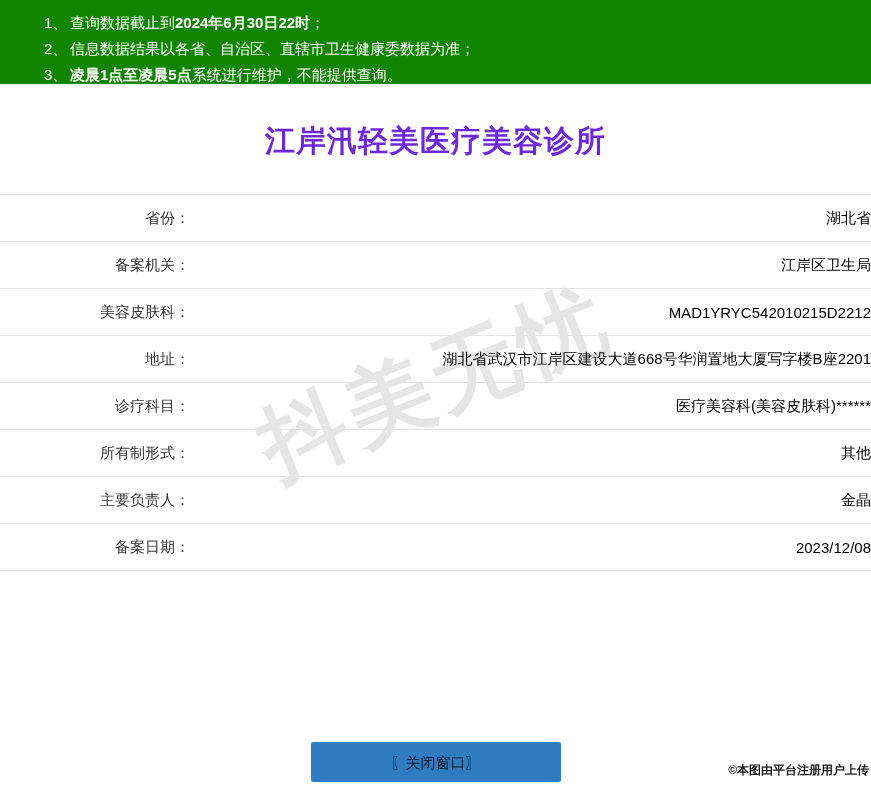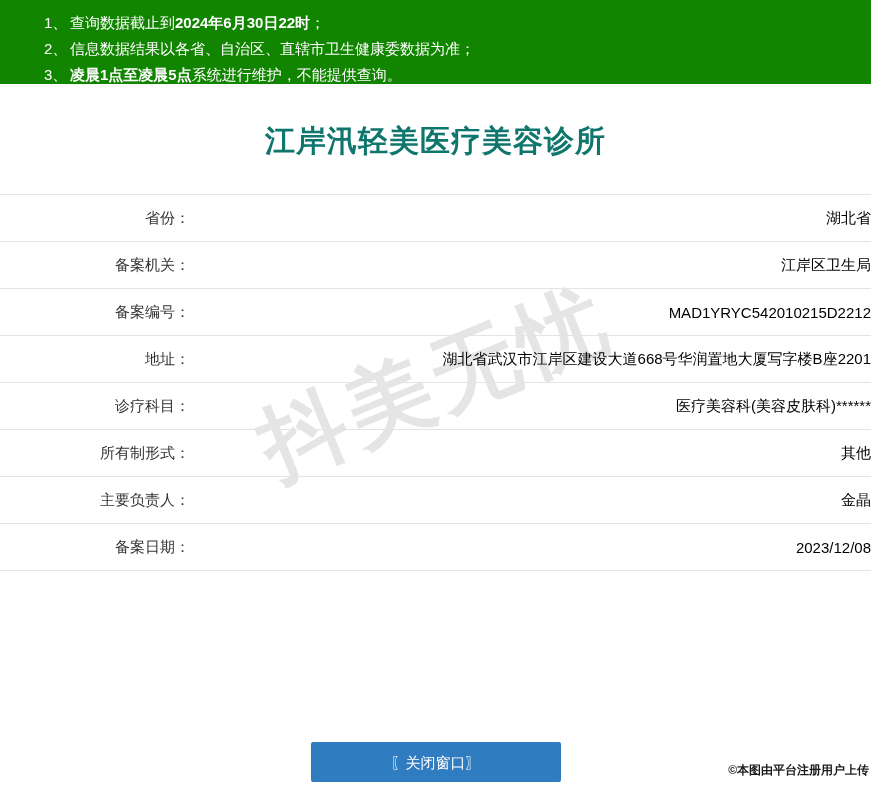--- a/index.html
+++ b/index.html
@@ -39,21 +39,21 @@
   }
   .notice-line .txt b {
     font-weight: bold;
   }
 
   
   .title {
     text-align: center;
     font-size: 30px;
     font-weight: bold;
-    color: #0f766e;
+    color: #6d28d9;
     letter-spacing: 1px;
     padding: 37px 0 32px 0;
   }
 
   
   .info-table {
     width: 871px;
     border-collapse: collapse;
     position: relative;
     z-index: 2;
@@ -110,21 +110,21 @@
     top: 742px;
     width: 871px;
     text-align: center;
   }
   .close-btn {
     display: inline-block;
     width: 250px;
     height: 40px;
     line-height: 40px;
     background: #2f7dc0;
-    color: #ffffff;
+    color: #0f172a;
     font-size: 15px;
     border: none;
     border-radius: 2px;
     cursor: pointer;
     font-family: "Liberation Sans", "DejaVu Sans", sans-serif;
   }
 
   
   .corner-tag {
     position: absolute;
@@ -162,21 +162,21 @@
   <tbody>
     <tr>
       <td class="label">省份：</td>
       <td class="value">湖北省</td>
     </tr>
     <tr>
       <td class="label">备案机关：</td>
       <td class="value">江岸区卫生局</td>
     </tr>
     <tr>
-      <td class="label">备案编号：</td>
+      <td class="label">美容皮肤科：</td>
       <td class="value">MAD1YRYC542010215D2212</td>
     </tr>
     <tr>
       <td class="label">地址：</td>
       <td class="value">湖北省武汉市江岸区建设大道668号华润置地大厦写字楼B座2201</td>
     </tr>
     <tr>
       <td class="label">诊疗科目：</td>
       <td class="value">医疗美容科(美容皮肤科)******</td>
     </tr>

